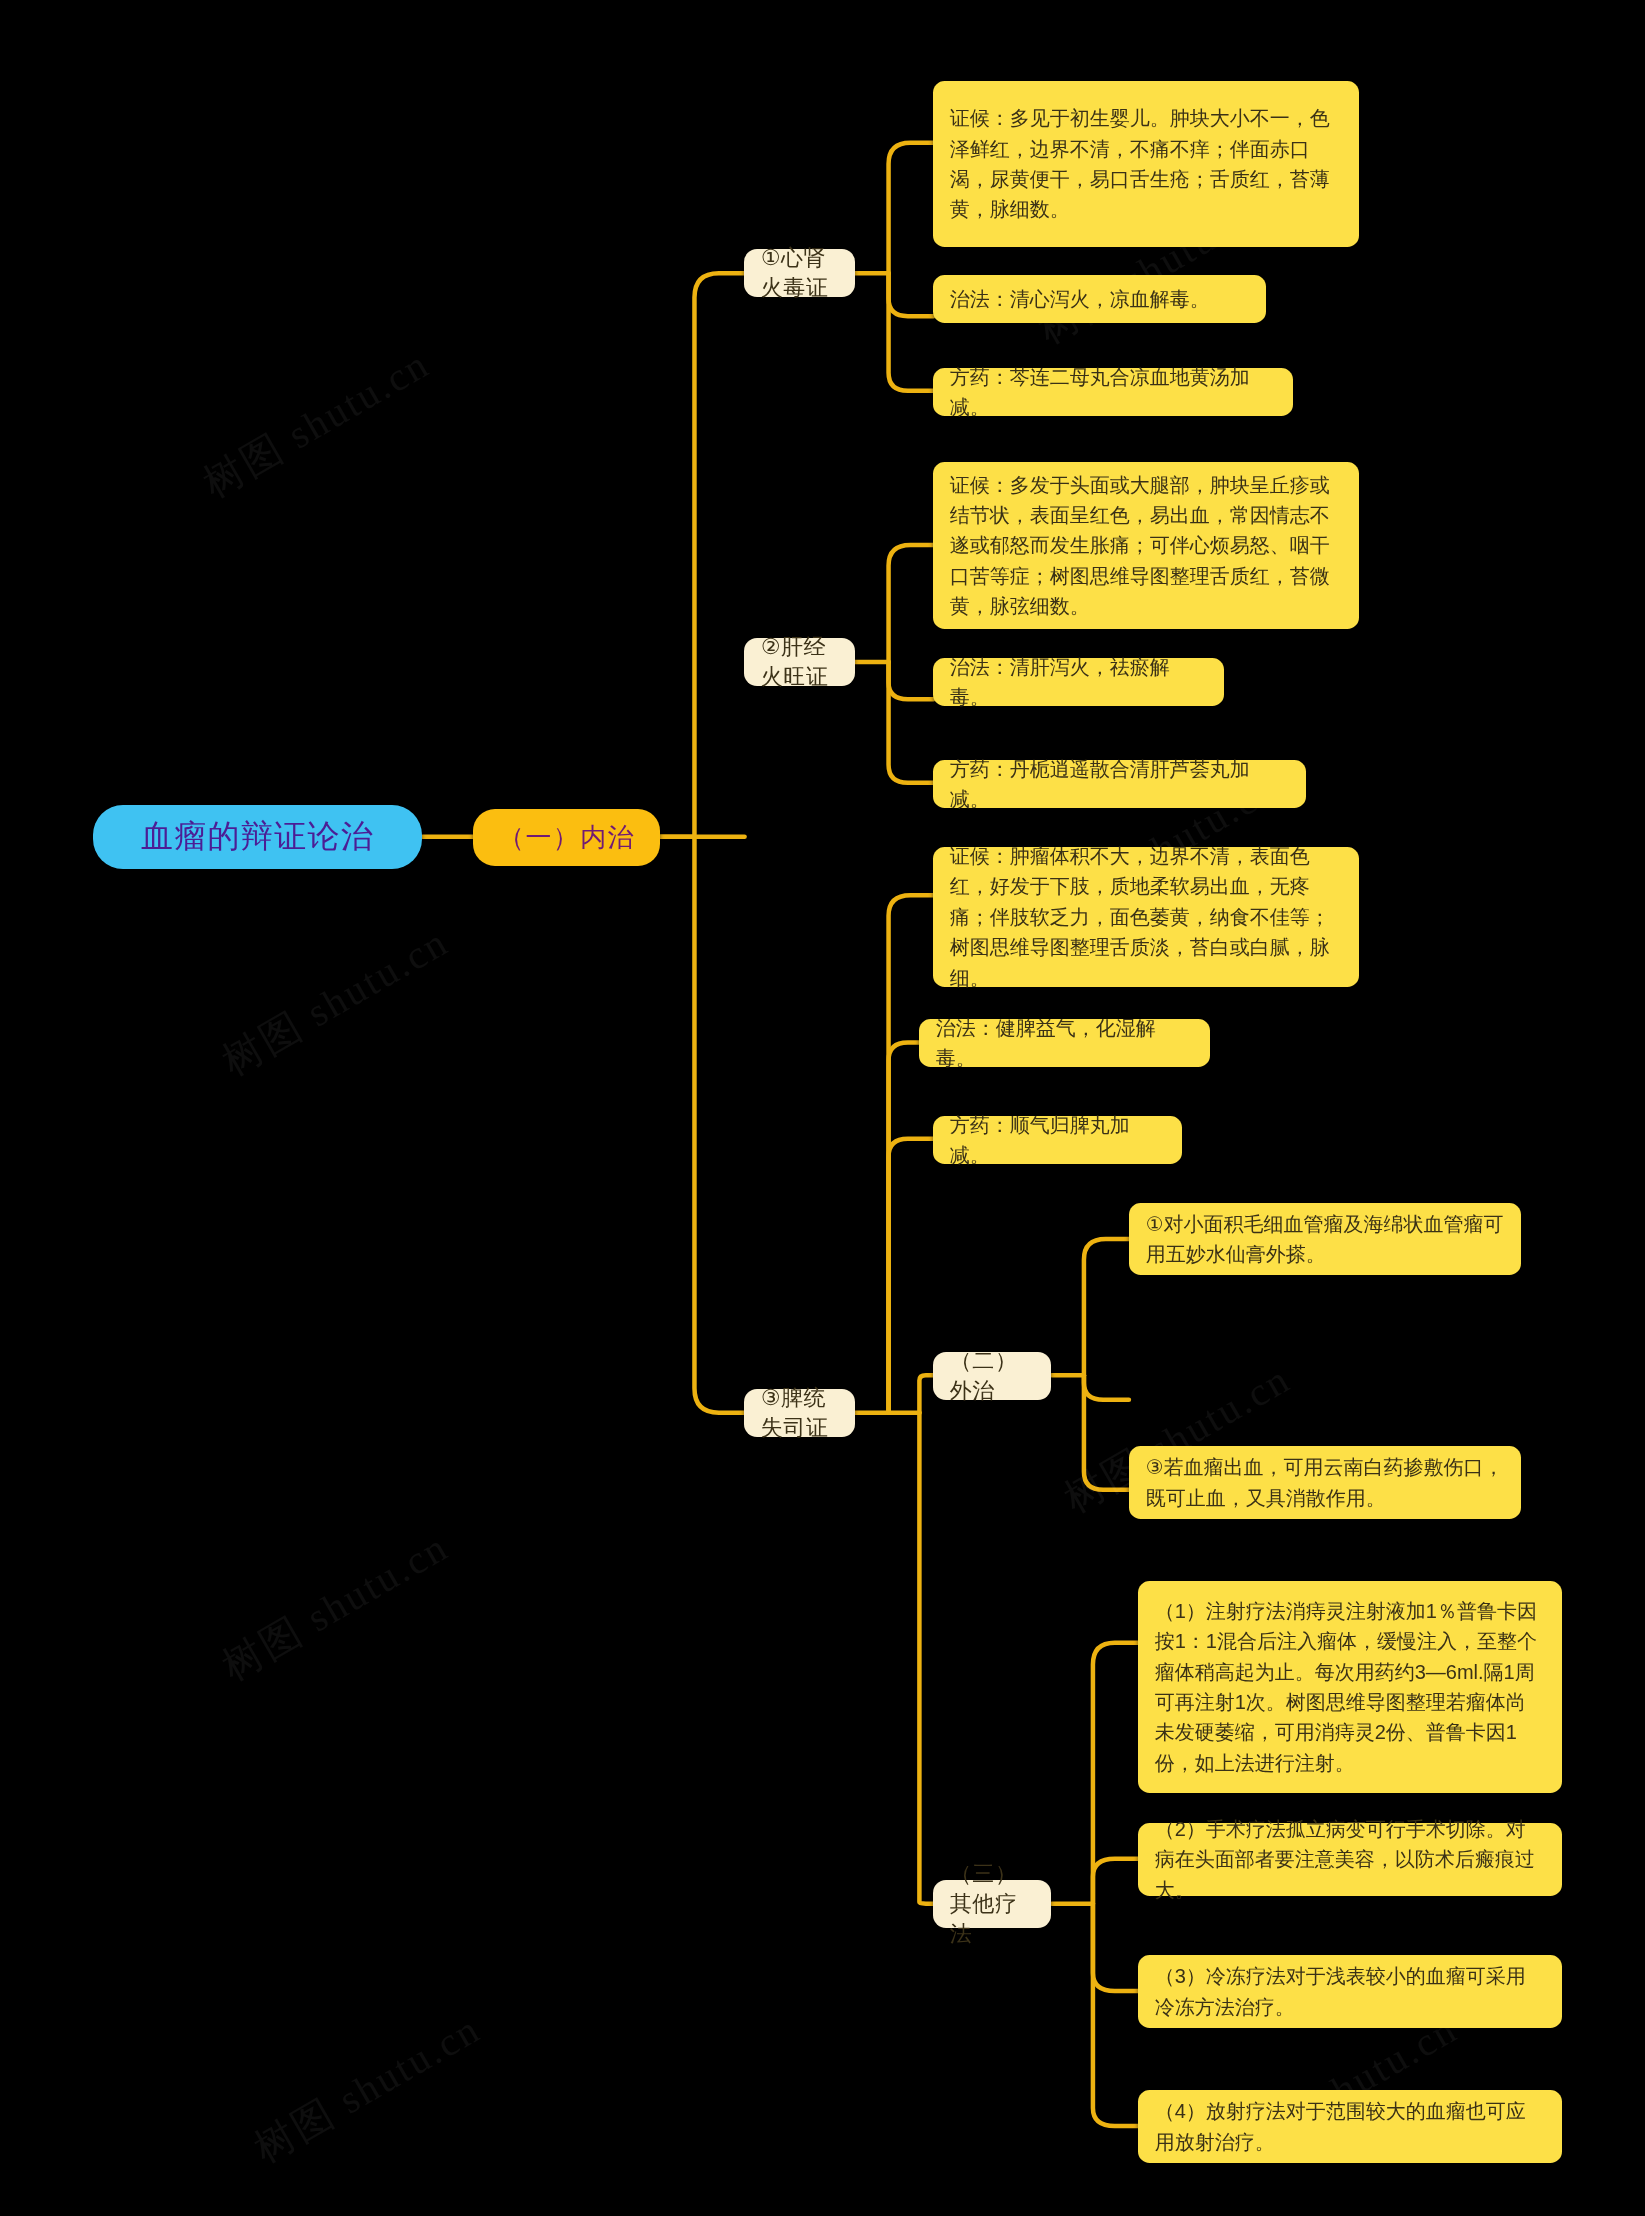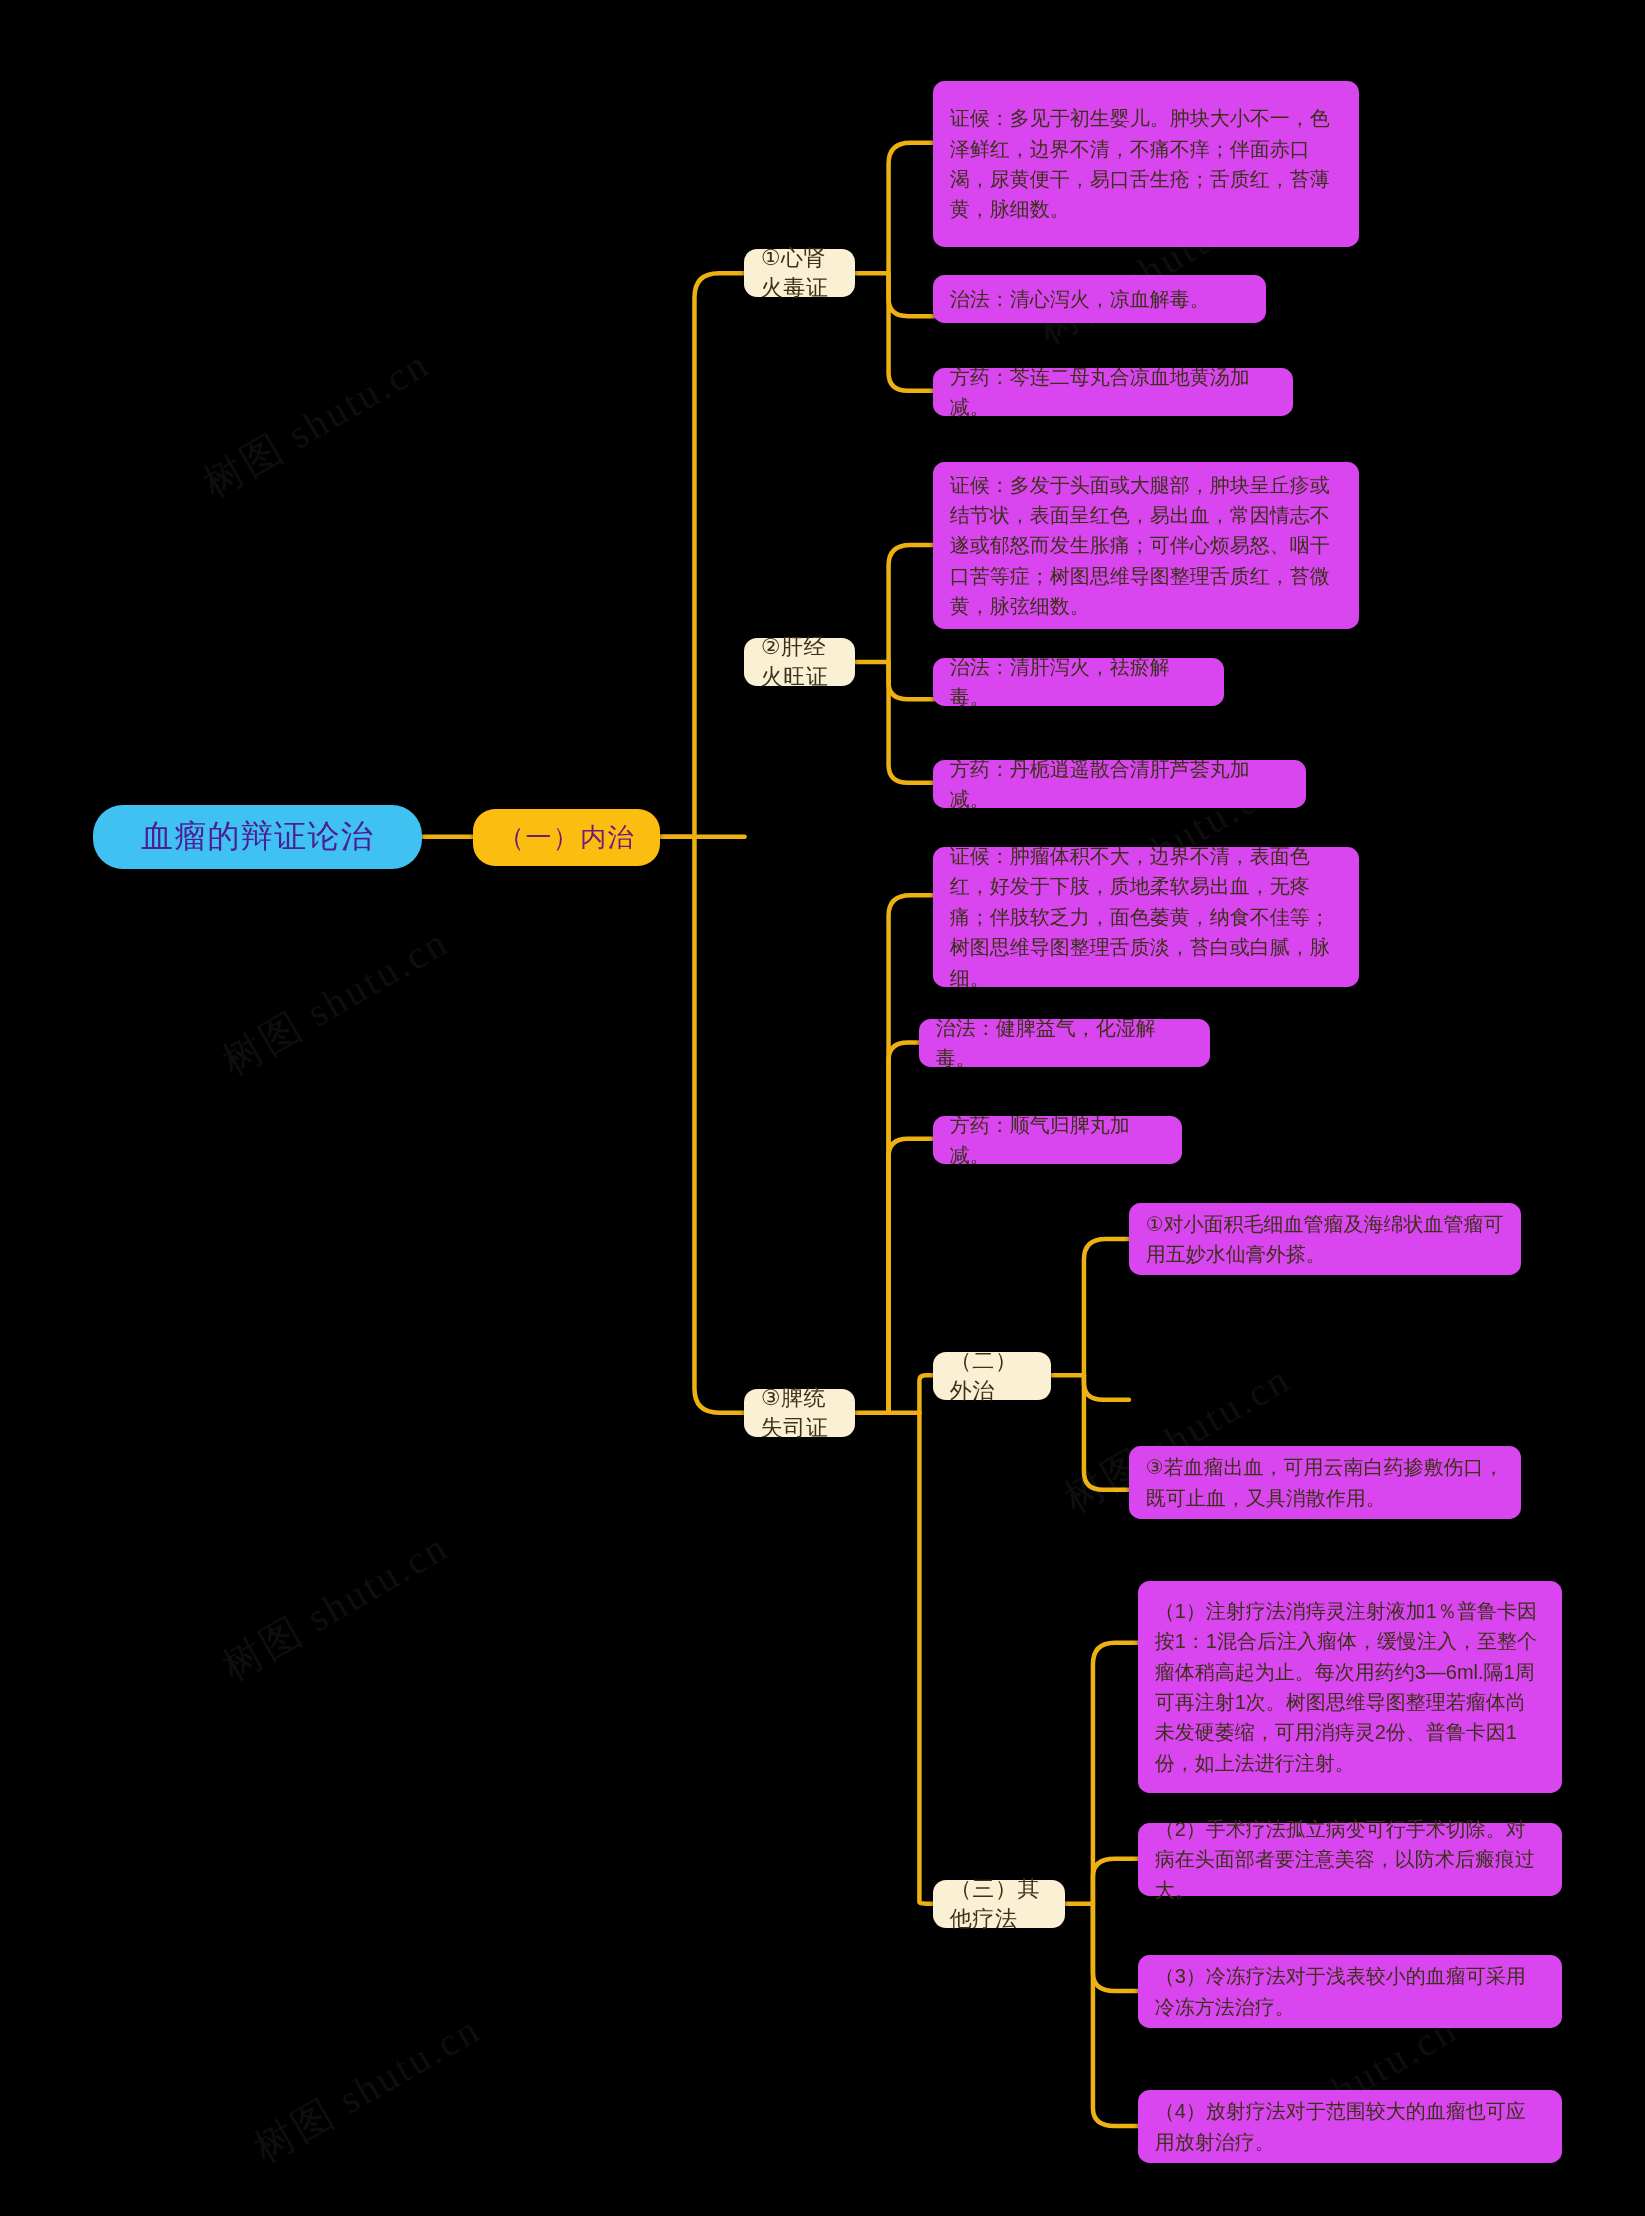--- a/index.html
+++ b/index.html
@@ -49,21 +49,21 @@
   .node-l2 {
     background: #FAF0D3;
     color: #3C3218;
     border-radius: 13px;
     justify-content: center;
     font-size: 22px;
     letter-spacing: 0.6px;
     padding: 0 16.7px;
   }
   .node-leaf {
-    background: #d946ef;
+    background: #fde047;
     color: #3A3116;
     border-radius: 11.6px;
     font-size: 20px;
     line-height: 1.52;
     padding: 13px 16.7px;
     align-items: center;
   }
   .node-leaf .txt { display: block; width: 100%; }
 
   .wm {
@@ -179,21 +179,21 @@
   <div class="node node-l2" style="left:933px; top:1352px; width:118px; height:48px;">
     <span>（二）外治</span>
   </div>
   <div class="node node-leaf" style="left:1129px; top:1203px; width:392px; height:72px;">
     <span class="txt">①对小面积毛细血管瘤及海绵状血管瘤可用五妙水仙膏外搽。</span>
   </div>
   <div class="node node-leaf" style="left:1129px; top:1446px; width:392px; height:73px;">
     <span class="txt">③若血瘤出血，可用云南白药掺敷伤口，既可止血，又具消散作用。</span>
   </div>
 
-  <div class="node node-l2" style="left:933px; top:1880px; width:132px; height:48px;">
+  <div class="node node-l2" style="left:933px; top:1880px; width:118px; height:48px;">
     <span>（三）其他疗法</span>
   </div>
   <div class="node node-leaf" style="left:1138px; top:1581px; width:424px; height:212px;">
     <span class="txt">（1）注射疗法消痔灵注射液加1％普鲁卡因按1：1混合后注入瘤体，缓慢注入，至整个瘤体稍高起为止。每次用药约3—6ml.隔1周可再注射1次。树图思维导图整理若瘤体尚未发硬萎缩，可用消痔灵2份、普鲁卡因1份，如上法进行注射。</span>
   </div>
   <div class="node node-leaf" style="left:1138px; top:1823px; width:424px; height:73px;">
     <span class="txt">（2）手术疗法孤立病变可行手术切除。对病在头面部者要注意美容，以防术后瘢痕过大。</span>
   </div>
   <div class="node node-leaf" style="left:1138px; top:1955px; width:424px; height:73px;">
     <span class="txt">（3）冷冻疗法对于浅表较小的血瘤可采用冷冻方法治疗。</span>

